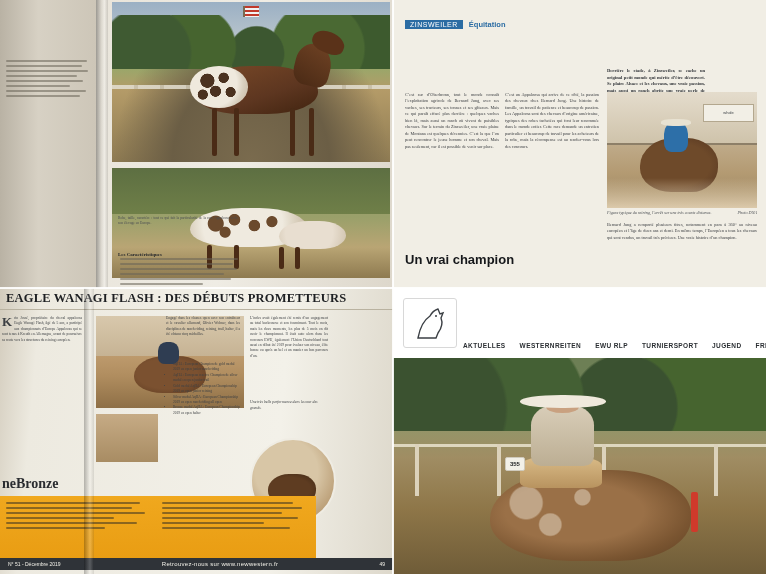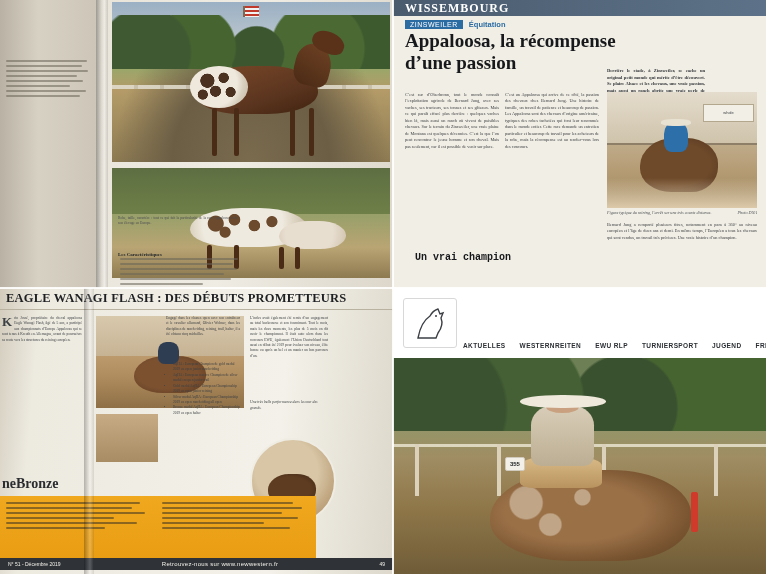--- a/index.html
+++ b/index.html
@@ -189,22 +189,22 @@
     position:absolute; left:0; bottom:0; width:100%; height:26%;
     background: linear-gradient(transparent, rgba(231,214,184,.85));
   }
   #tr .caption {
     position:absolute; left:214px; top:210px; width:150px;
     font-size:4.2px; color:#4b4f54; font-style:italic; line-height:1.4;
     font-family:"Liberation Serif", serif;
     display:flex; justify-content:space-between; gap:4px;
   }
   #tr .subhead {
-    position:absolute; left:22px; top:252px; width:150px;
-    font-family:Liberation Mono, monospace; font-weight:bold; font-size:10px; color:#16181b;
+    position:absolute; left:12px; top:252px; width:150px;
+    font-family:Liberation Sans, sans-serif; font-weight:bold; font-size:13px; color:#16181b;
   }
 
   
   #bl { left: 0; top: 288px; width: 393px; height: 286px; background:#e9e5da; }
   #bl .page { position:absolute; inset:0;
     background: linear-gradient(95deg,#d3ccbd 0%, #edeae0 10%, #f3f1e9 70%, #ddd8cb 100%); }
   #bl .gutter {
     position:absolute; left:84px; top:0; width:10px; height:100%;
     background: linear-gradient(90deg, rgba(0,0,0,.25), rgba(255,255,255,.2) 60%, rgba(0,0,0,.1));
   }
@@ -397,31 +397,26 @@
         <div class="line" style="width:76%"></div>
       <div class="line" style="width:95%"></div>
         <div class="line" style="width:88%"></div>
     </div>
 
     <div class="gutter"></div>
   </div>
 
   <div class="panel" id="tr">
     <div class="paper"></div>
-    <div class="masthead">WISSEMBOURG</div>
 
     <div class="kicker">
       <span class="tag">ZINSWEILER</span>
       <span class="sub">Équitation</span>
     </div>
 
-    <h1>
-      <span>Appaloosa, la récompense</span><br>
-      <span>d’une passion</span>
-    </h1>
 
     <div class="chapeau">Derrière le stade, à Zinsweiler, se cache un original petit monde qui mérite d’être découvert. Se plaire Alsace et les chevaux, une vraie passion, mais aussi un ranch abrite une vraie perle de l’élevage de chevaux. Découvrons.</div>
 
     <div class="col c1">C’est sur d’Oberbronn, tout le monde connaît l’exploitation agricole de Bernard Jung, avec ses vaches, ses tracteurs, ses tonnes et ses gâteaux. Mais ce qui paraît effacé plus derrière : quelques vaches bien là, mais aussi un ranch où vivent de paisibles chevaux. Sur le terrain du Zinsweiler, une vraie plaine de Montana est quelques décennies. C’est la que l’on peut rencontrer le jeune homme et son cheval. Mais pas seulement, car il est possible de venir sur place.</div>
     <div class="col c2">C’est un Appaloosa qui arrive de ce côté, la passion des chevaux chez Bernard Jung. Une histoire de famille, un travail de patience et beaucoup de passion. Les Appaloosa sont des chevaux d’origine américaine, typiques des robes tachetées qui font leur renommée dans le monde entier. Cette race demande un entretien particulier et beaucoup de travail pour les acheteurs de la robe, mais la récompense est au rendez-vous lors des concours.</div>
     <div class="col" style="left:214px;top:222px;width:150px;">Bernard Jung a remporté plusieurs titres, notamment en para à 360° au niveau européen et l’âge de deux ans et demi. En même temps, l’Européen a tous les chevaux qui sont vendus, un travail très précieux. Une vraie histoire d’un champion.</div>
 
     <div class="photo">
       <div class="wall"></div>
       <div class="banner">whole</div>

